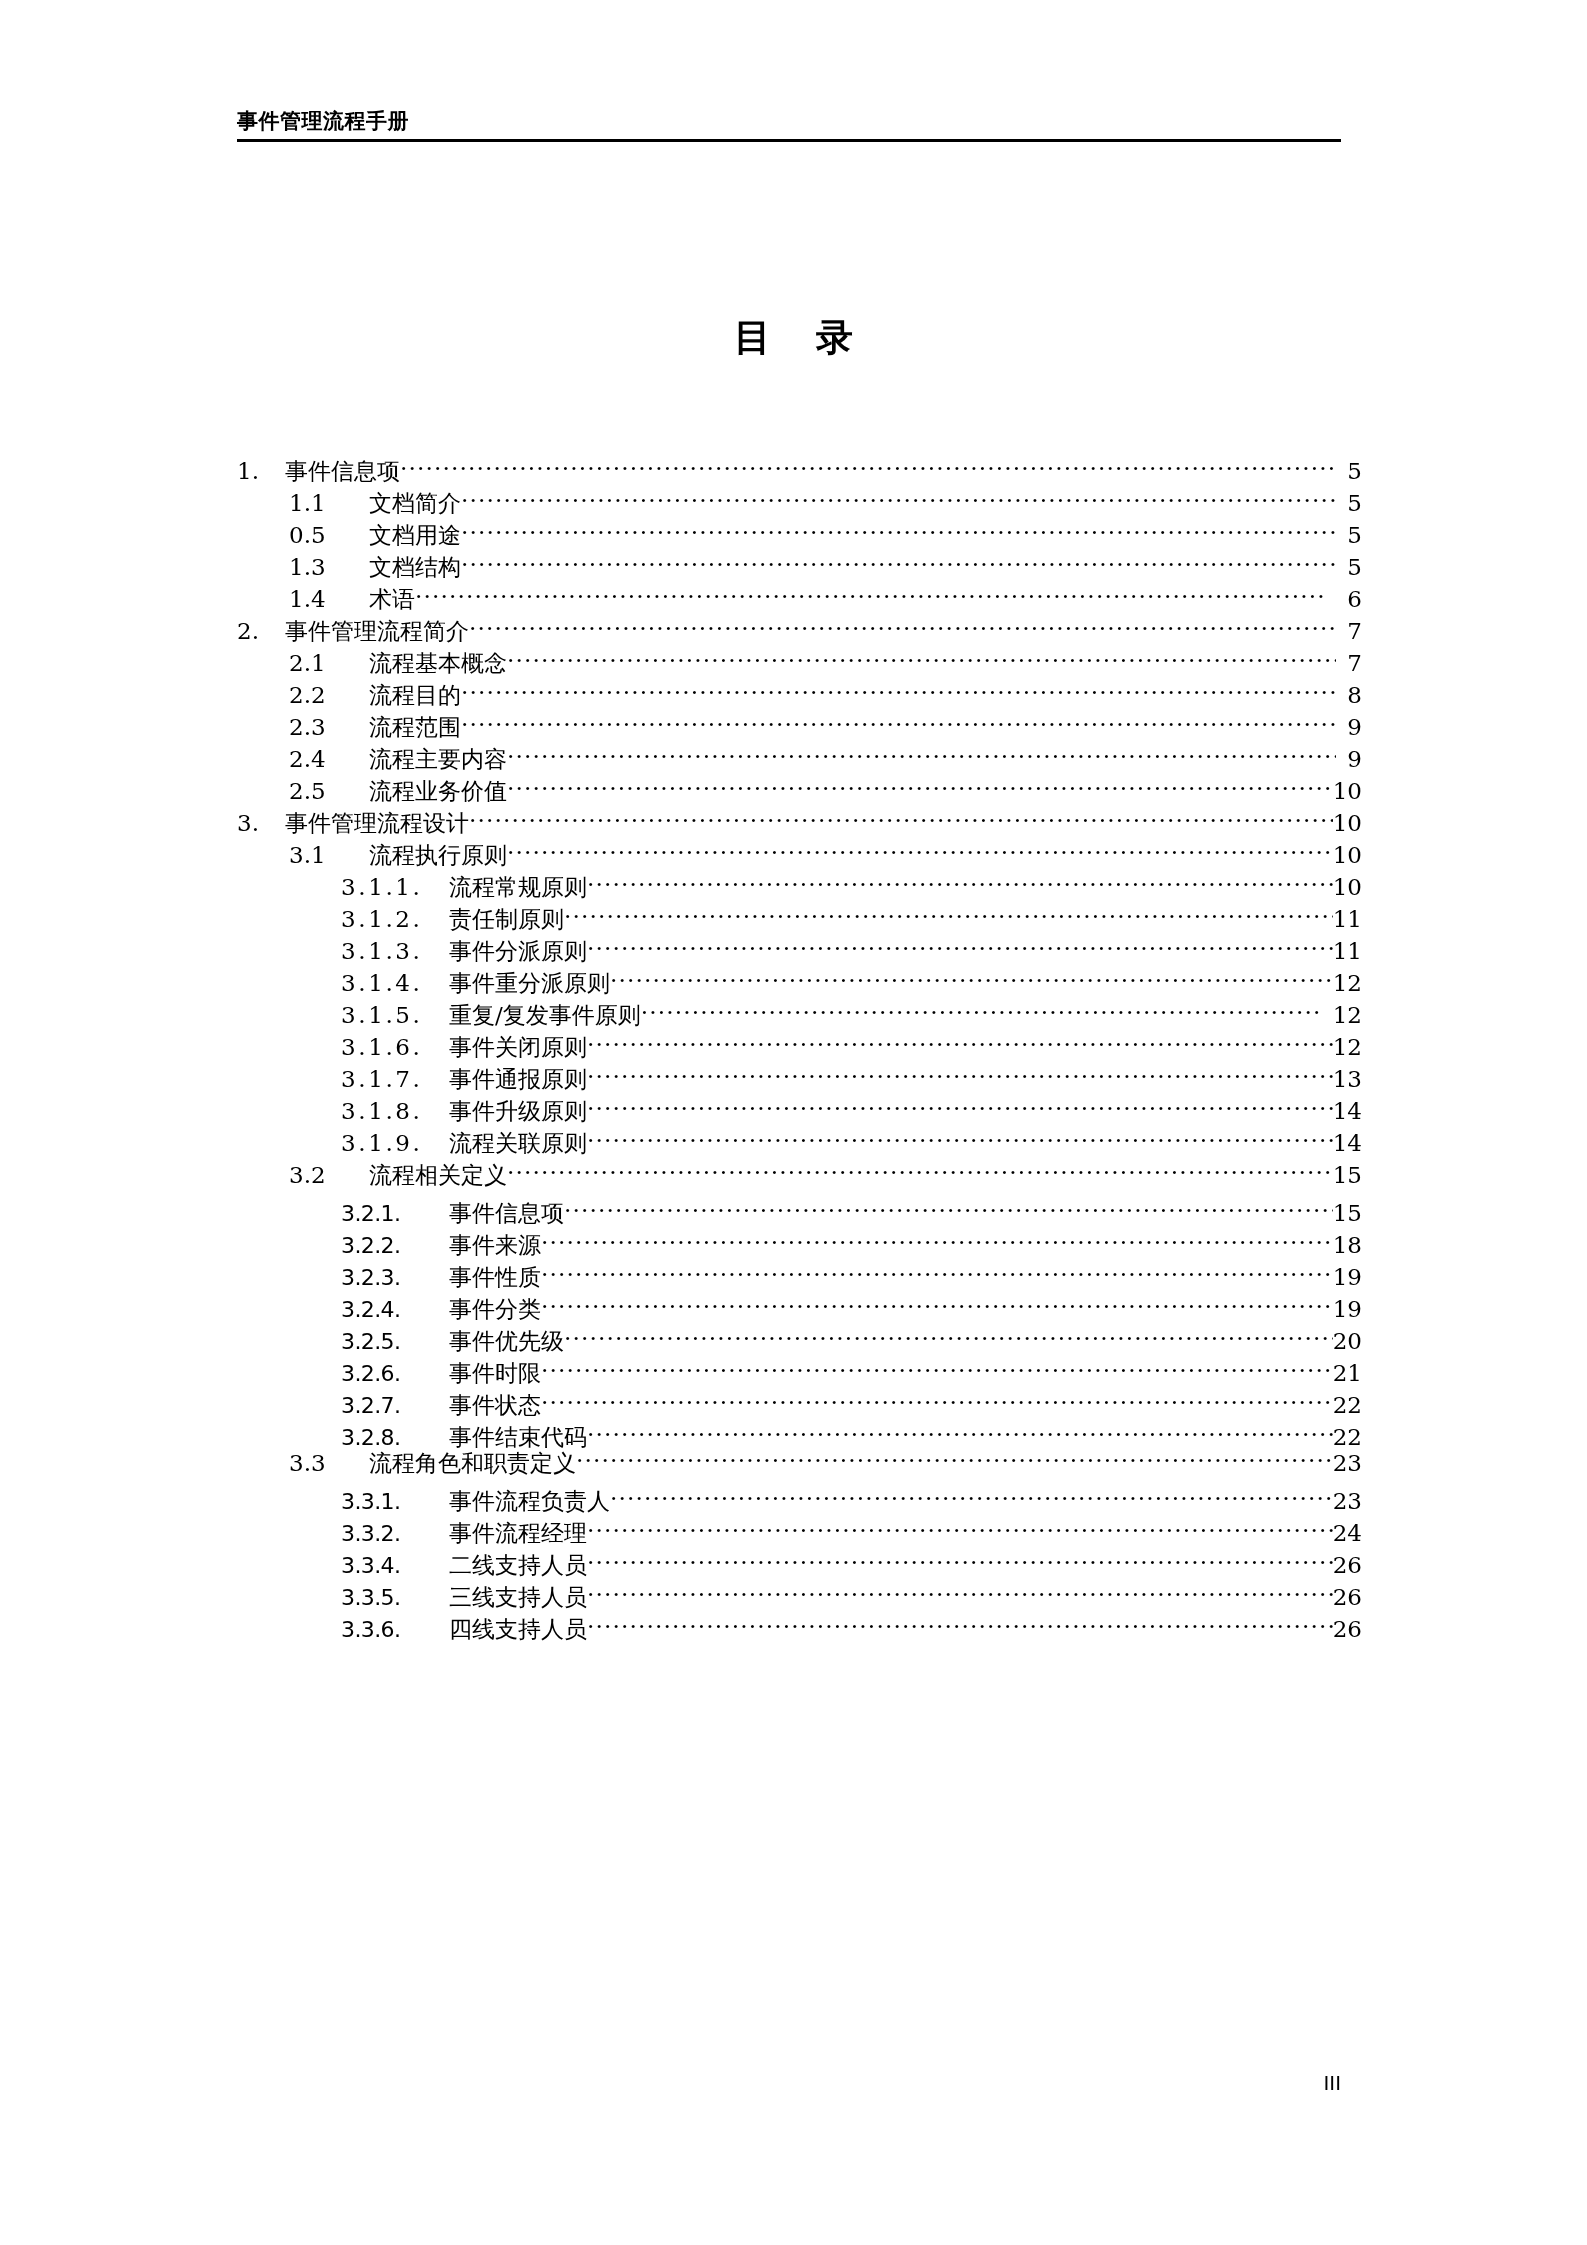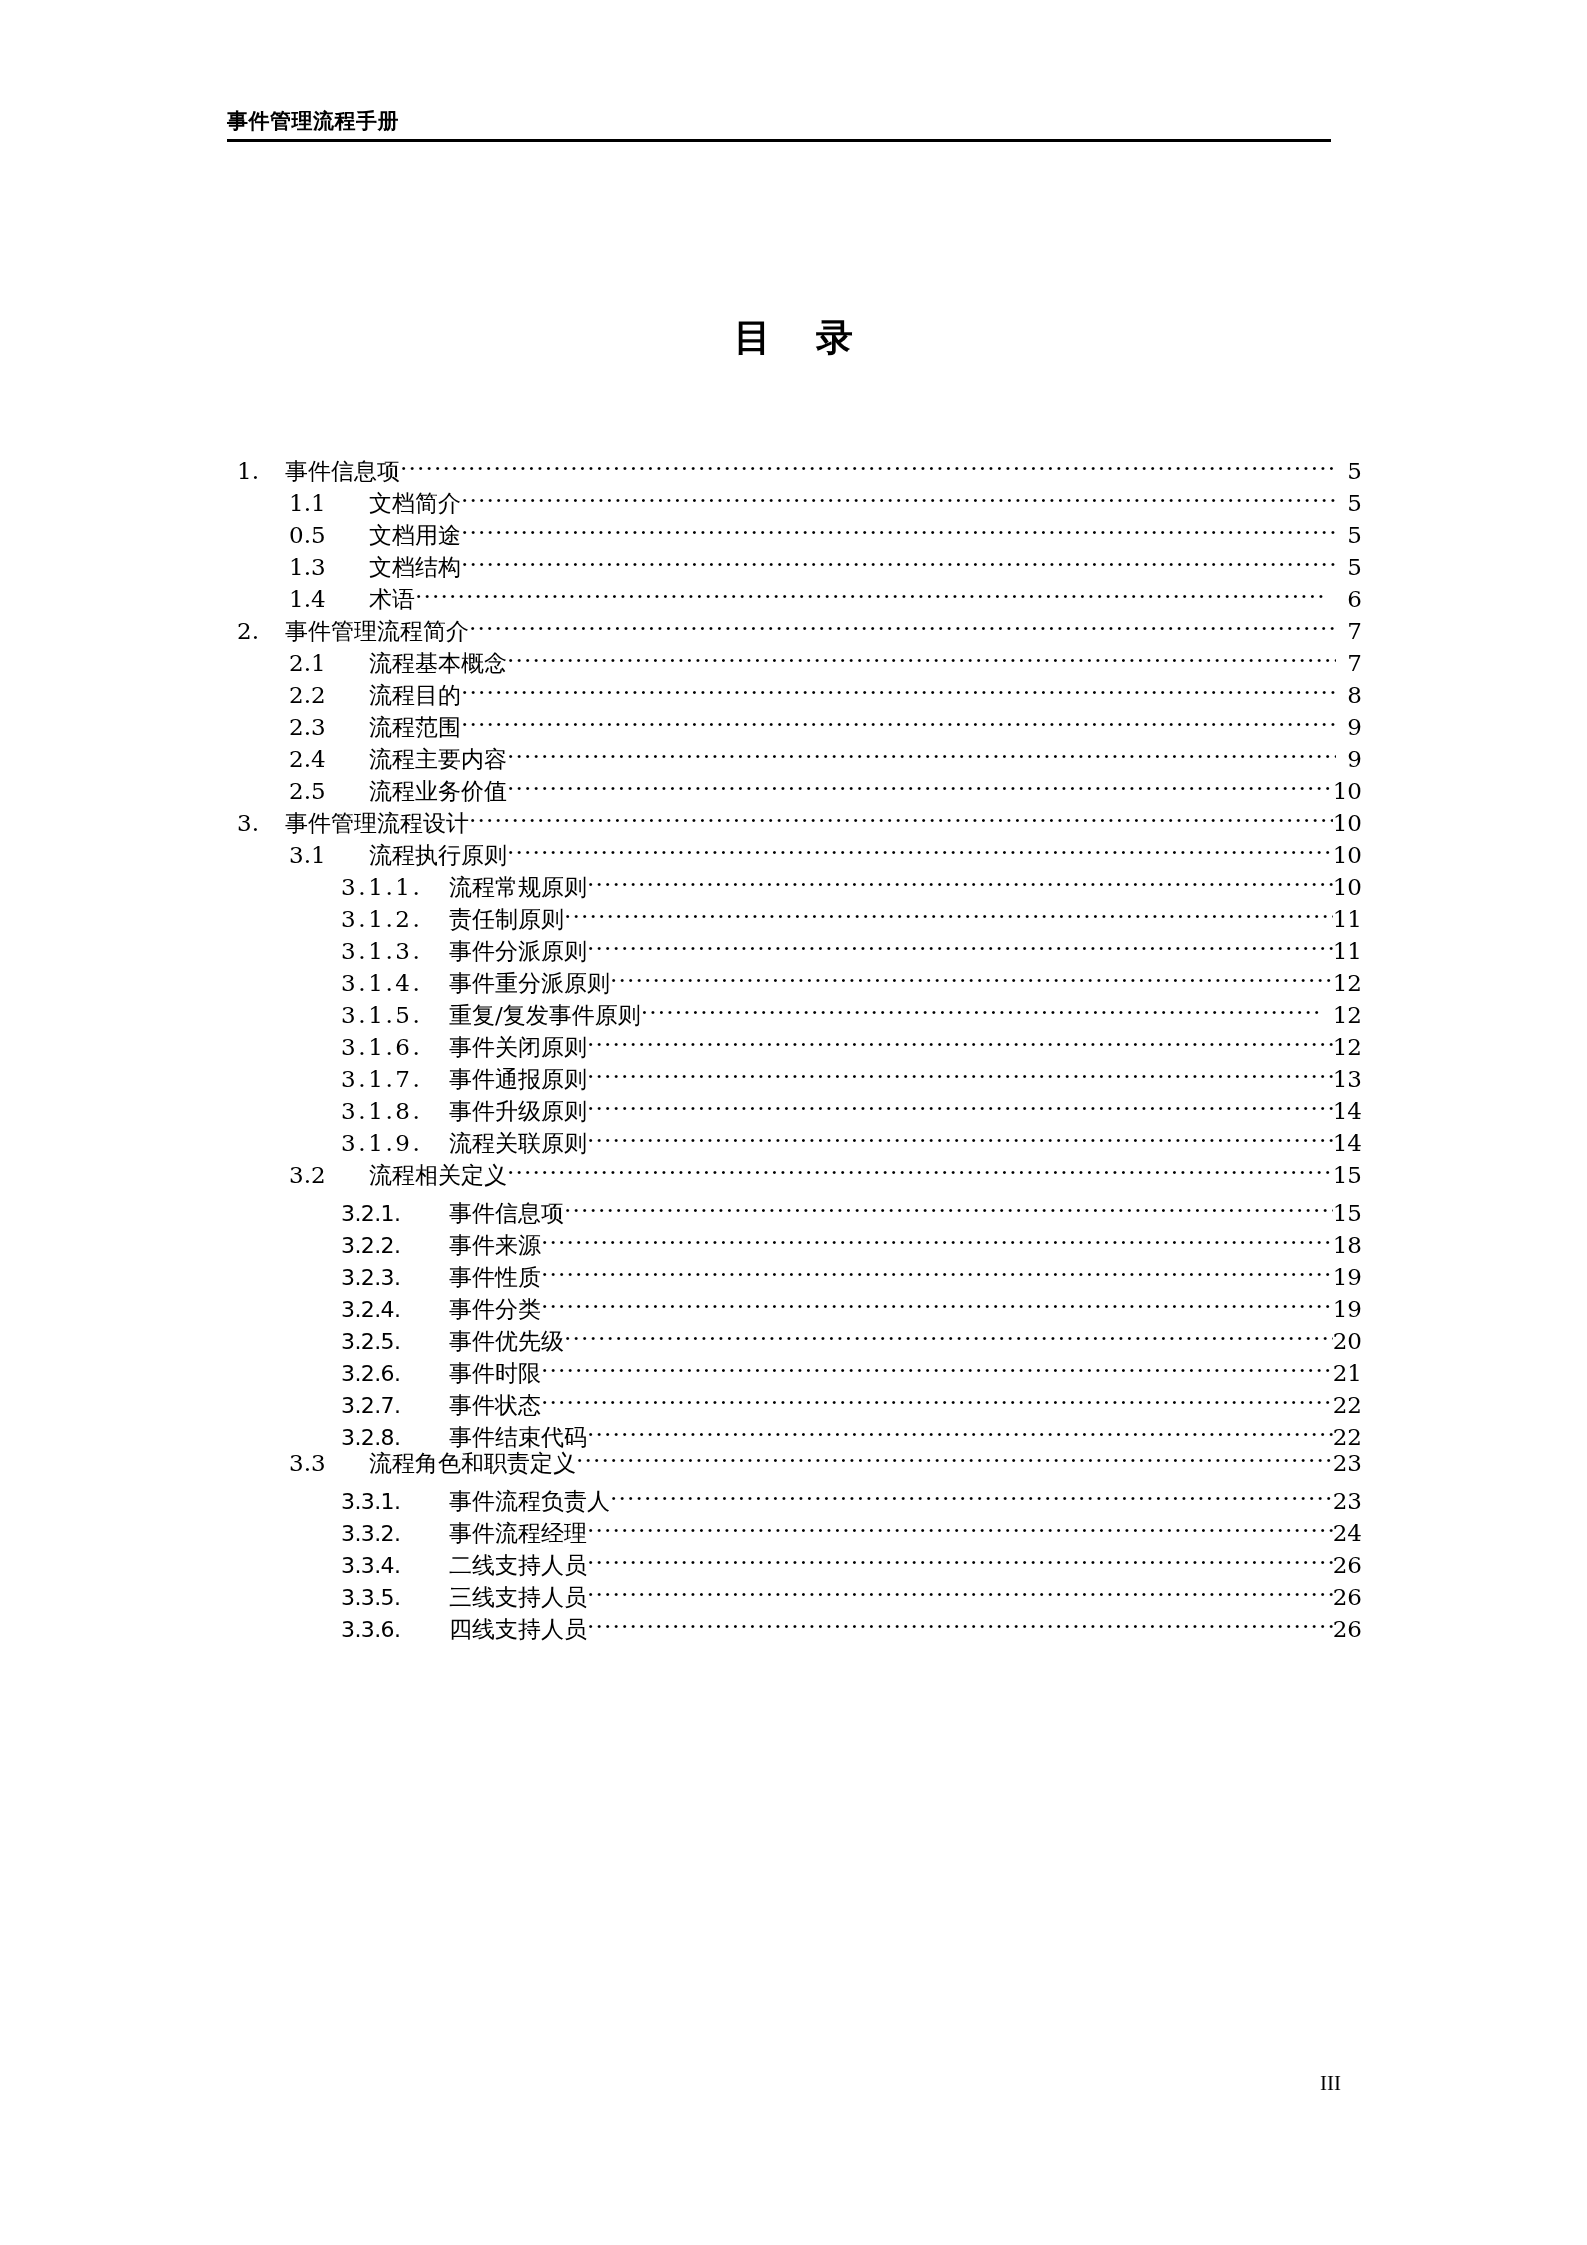--- a/index.html
+++ b/index.html
@@ -16,21 +16,21 @@
     position: relative;
     width: 1587px;
     height: 2245px;
     background: #ffffff;
     overflow: hidden;
   }
 
   
   .header {
     position: absolute;
-    left: 227px;
+    left: 237px;
     top: 108px;
     width: 1104px;
   }
   .header-title {
     font-family: "DejaVu Sans", "Liberation Sans", sans-serif;
     font-weight: bold;
     font-size: 21px;
     line-height: 26px;
     letter-spacing: 0.5px;
     white-space: nowrap;
@@ -134,21 +134,21 @@
 
   
   .footer {
     position: absolute;
     left: 237px;
     top: 2070px;
     width: 1104px;
     text-align: right;
     font-size: 21px;
     line-height: 26px;
-    font-family: Liberation Serif, serif;
+    font-family: Liberation Sans, sans-serif;
   }
 </style>
 </head>
 <body>
 
 <div class="page">
 
   <div class="header">
     <div class="header-title">事件管理流程手册</div>
     <div class="header-rule"></div>

